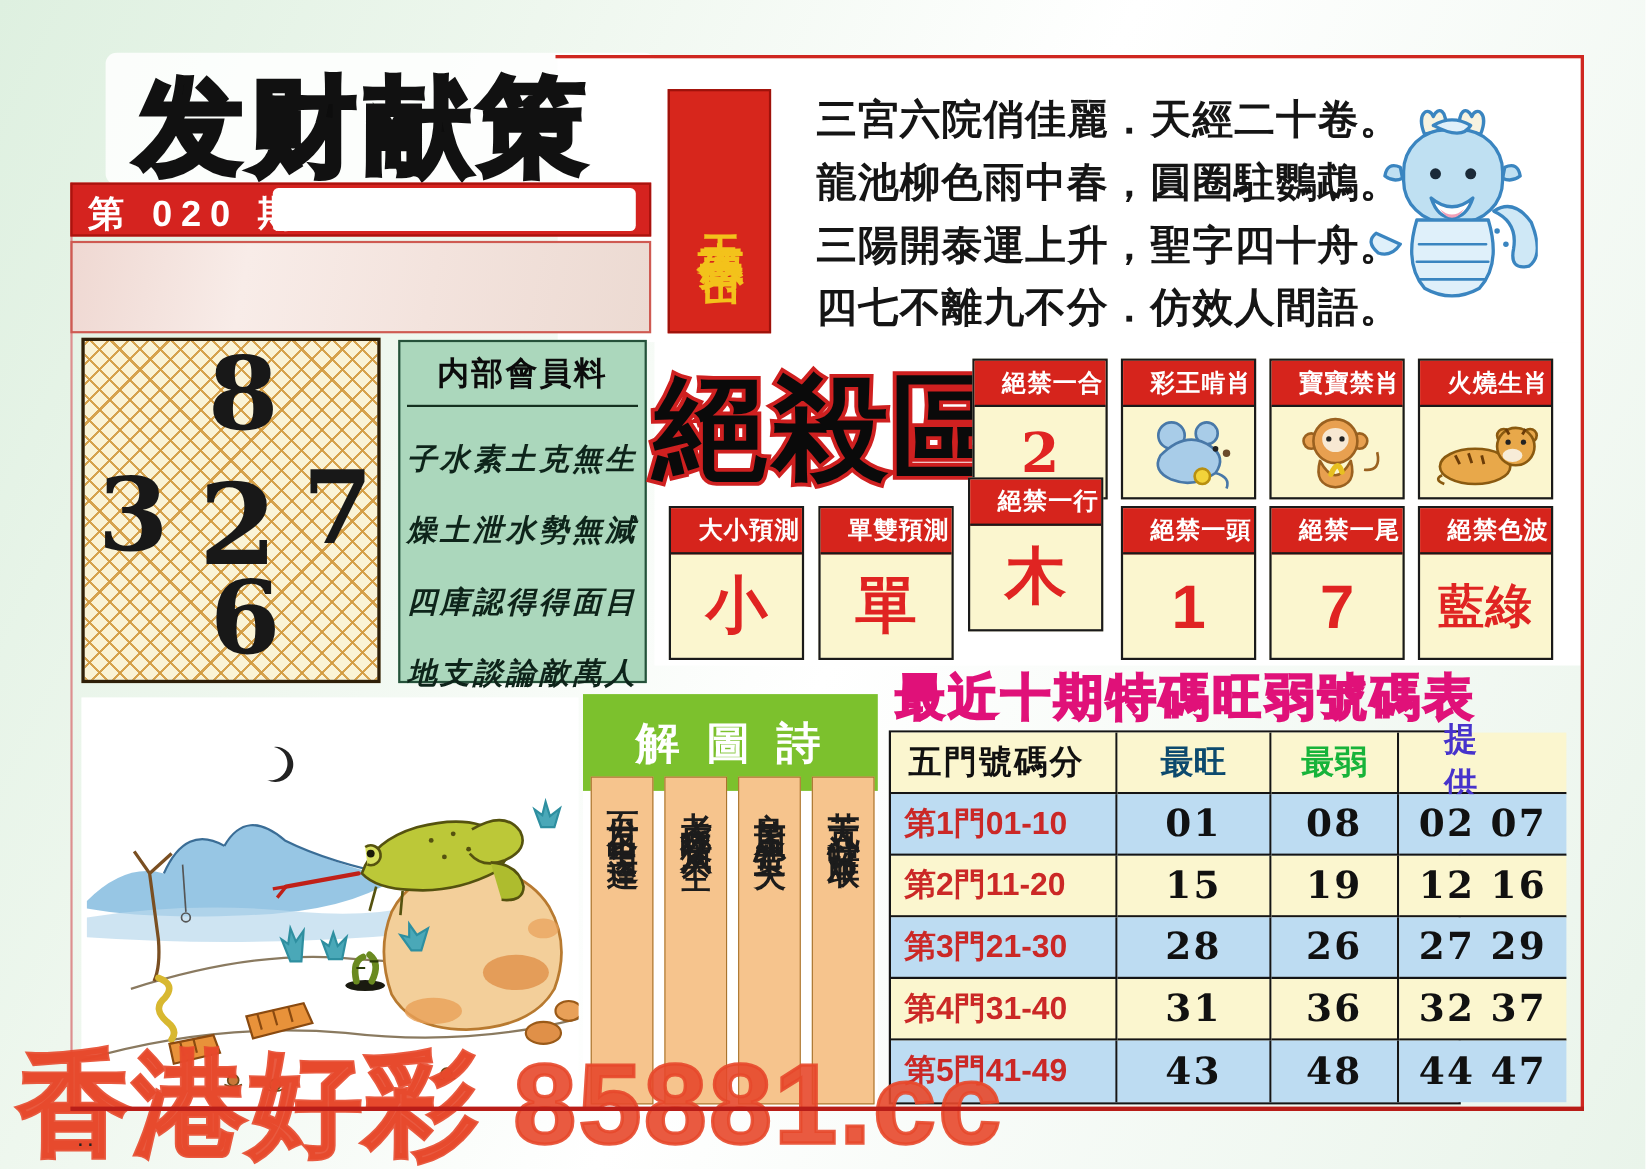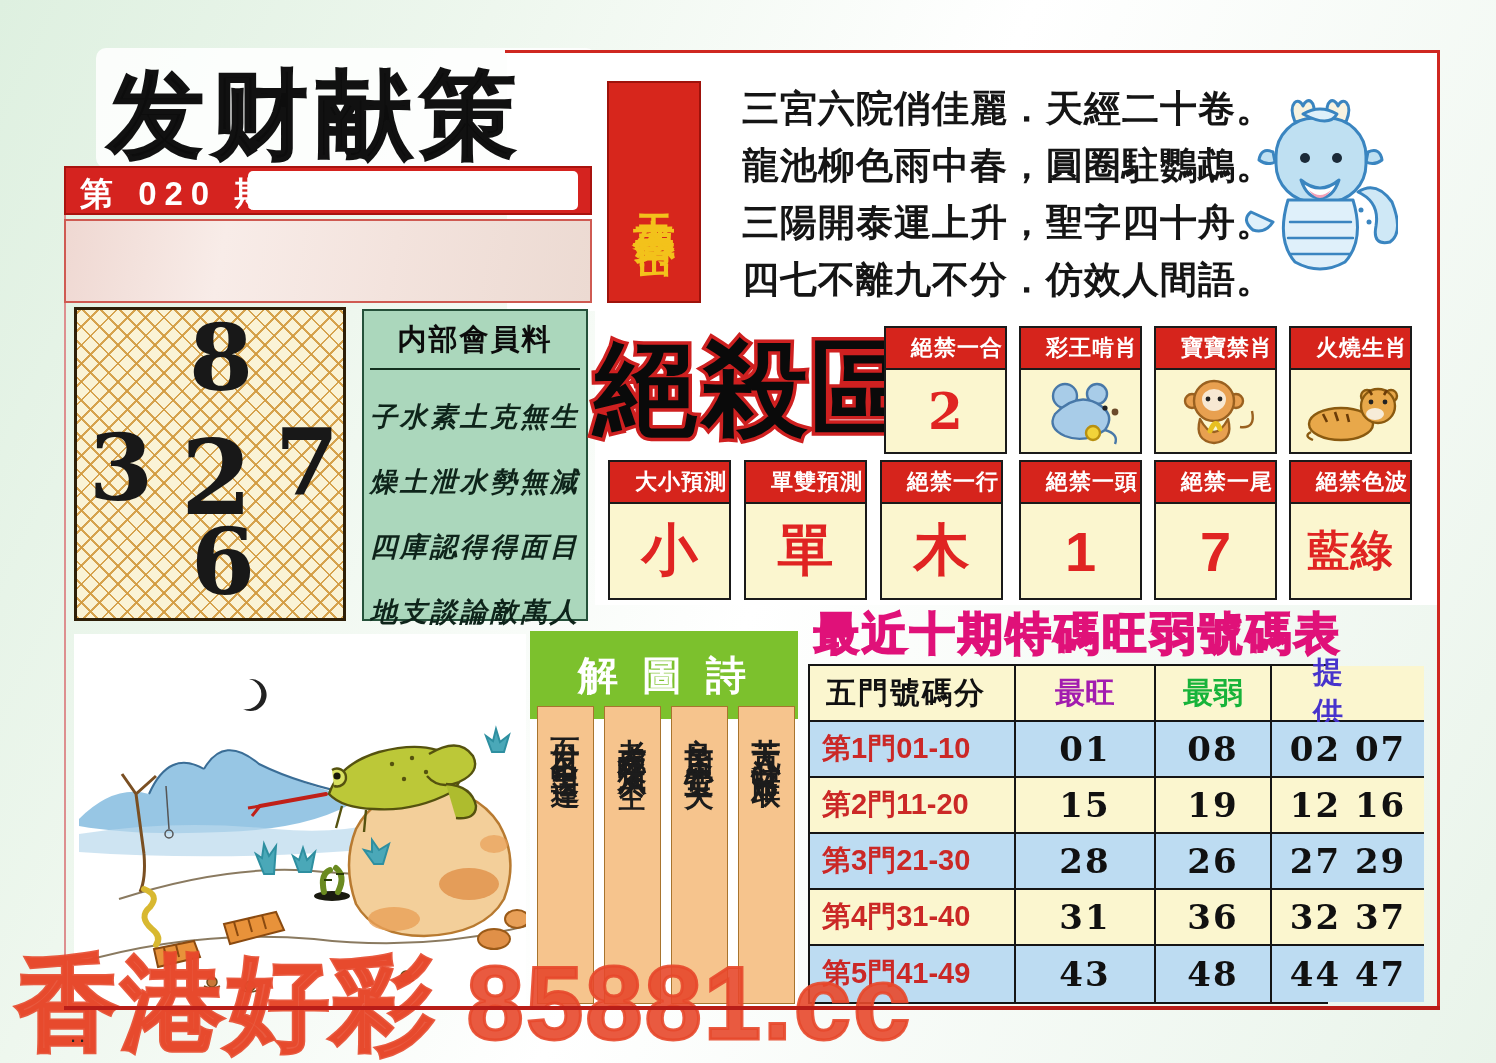--- a/index.html
+++ b/index.html
@@ -4,21 +4,21 @@
 <style>
   html,body{margin:0;padding:0;}
   body{font-family:"Liberation Sans",sans-serif;}
   #canvas{position:relative;width:1496px;height:1063px;overflow:hidden;
     background:linear-gradient(115deg,#def0e0 0%,#eef7ee 25%,#ffffff 52%,#e9f4ea 100%);}
   .abs{position:absolute;}
   .panel{position:absolute;background:#fff;}
   
   .fline{position:absolute;background:#cf2720;}
   
-  .main-title{position:absolute;left:108px;top:52px;font-size:96px;font-weight:400;color:#0d0d0d;
+  .main-title{position:absolute;left:124px;top:52px;font-size:96px;font-weight:700;color:#0d0d0d;
     letter-spacing:8px;-webkit-text-stroke:5px #111;white-space:nowrap;}
   .title-bg{position:absolute;left:96px;top:48px;width:500px;height:120px;background:rgba(255,255,255,.85);border-radius:10px;}
   
   .issue-banner{position:absolute;left:64px;top:166px;width:528px;height:49px;background:#d5231f;border:2px solid #a9130e;box-sizing:border-box;}
   .issue-banner .white-slot{position:absolute;left:182px;top:3px;width:330px;height:39px;background:#fff;border-radius:5px;}
   .issue-banner .issue-text{position:absolute;left:14px;top:4px;color:#fff;font-size:33px;font-weight:800;letter-spacing:8px;}
   .pink-box{position:absolute;left:64px;top:219px;width:528px;height:84px;box-sizing:border-box;
     border:2px solid #cf5a52;background:linear-gradient(100deg,#efd8d2,#f8ece8 30%,#f3e3dd 62%,#ecdad2);}
   
   .tb-banner{position:absolute;left:607px;top:81px;width:94px;height:222px;background:#d7261c;border:2px solid #9e120b;
@@ -65,21 +65,21 @@
   .rtable .cell{box-sizing:border-box;border-right:2px solid #151515;border-bottom:2px solid #151515;
     height:56px;display:flex;align-items:center;justify-content:center;}
   .rtable .cell.lastcol{border-right:none;}
   .rtable .cell.lastrow{border-bottom:none;}
   .rtable .hdr{background:#fbf6cf;font-size:30px;font-weight:800;}
   .rtable .rowA{background:#bddcf2;}
   .rtable .rowB{background:#fbf6cf;}
   .gate{color:#cb2826;font-size:29px;font-weight:800;justify-content:flex-start !important;padding-left:12px;white-space:nowrap;}
   .tval{font-family:"DejaVu Serif","Liberation Serif",serif;font-size:34px;font-weight:700;color:#111;letter-spacing:2px;}
   .h-gate{color:#111;justify-content:flex-start !important;padding-left:16px;letter-spacing:2px;}
-  .h-strong{color:#a21caf;}
+  .h-strong{color:#0c4a6e;}
   .h-weak{color:#17b33a;}
   .h-provide{color:#4733cc;letter-spacing:16px;padding-left:41px;}
   
   .jts-head{position:absolute;left:530px;top:631px;width:268px;height:88px;background:#7cc12d;color:#fff;
     display:flex;align-items:center;justify-content:center;font-size:40px;font-weight:900;letter-spacing:24px;padding-left:20px;box-sizing:border-box;}
   .jts-panel{position:absolute;left:530px;top:631px;width:268px;height:377px;background:#fff;}
   .jts-col{position:absolute;top:706px;width:57px;height:298px;background:#f6c48d;border:1px solid #a8742e;box-sizing:border-box;
     display:flex;justify-content:center;padding-top:8px;}
   .jts-col span{writing-mode:vertical-rl;text-orientation:upright;font-size:29px;font-weight:700;color:#1c1c1c;letter-spacing:7px;}
   
@@ -226,21 +226,21 @@
     <div class="zbody r2">
         <span class="zval big">小</span>
       </div>
   </div>
   <div class="zbox" style="left:744px;top:460px;">
     <div class="zhead">單雙預測</div>
     <div class="zbody r2">
         <span class="zval big">單</span>
       </div>
   </div>
-  <div class="zbox" style="left:880px;top:460px;">
+  <div class="zbox" style="left:880px;top:434px;">
     <div class="zhead">絕禁一行</div>
     <div class="zbody r2">
         <span class="zval big">木</span>
       </div>
   </div>
   <div class="zbox" style="left:1019px;top:460px;">
     <div class="zhead">絕禁一頭</div>
     <div class="zbody r2">
         <span class="zval big">1</span>
       </div>

